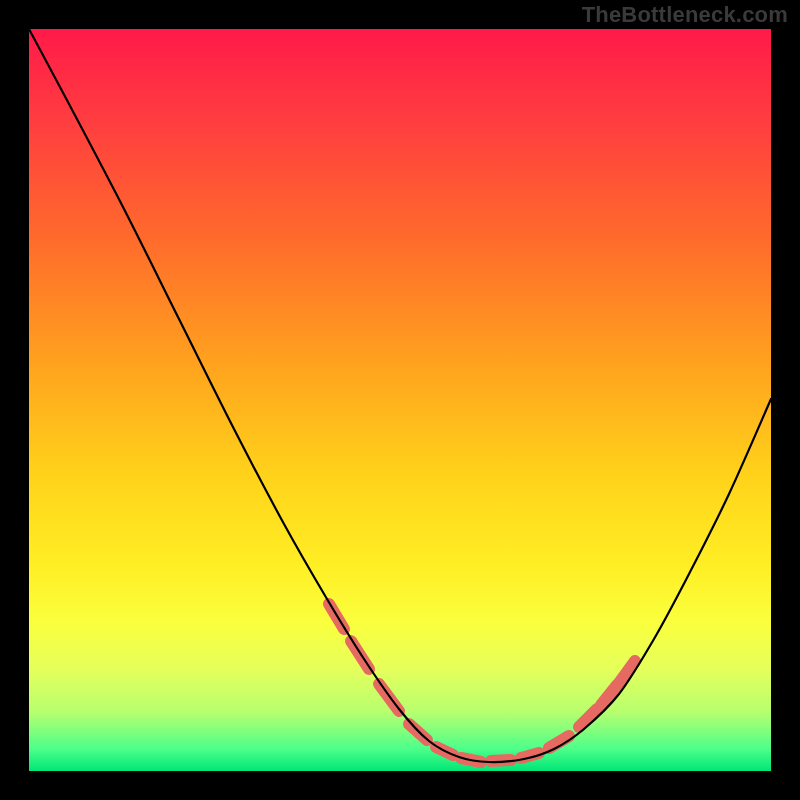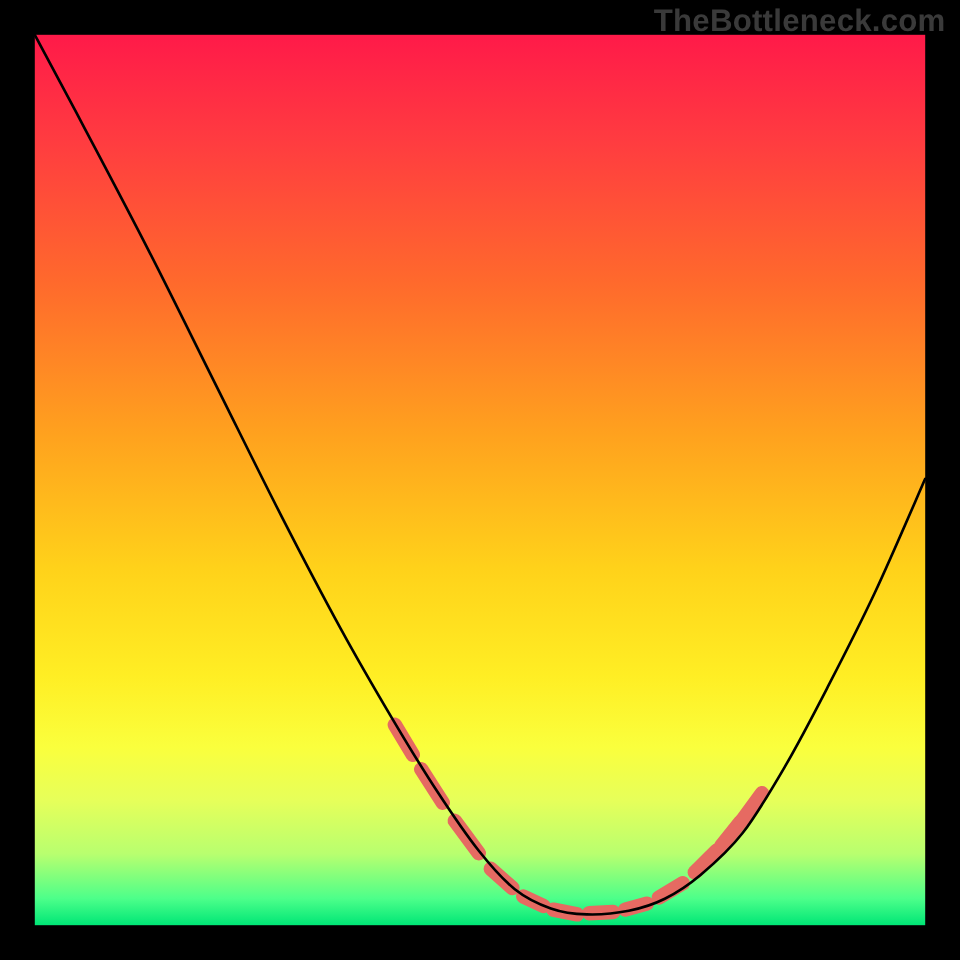--- a/index.html
+++ b/index.html
@@ -39,21 +39,21 @@
       #b8ff6f 92%,
       #4dff8a 97%,
       #00e676 100%
     );
   }
   .watermark {
     position: absolute;
     top: 2px;
     right: 12px;
     color: #3a3a3a;
-    font-size: 26px;
+    font-size: 22px;
     font-weight: 600;
     letter-spacing: 0.2px;
     user-select: none;
   }
   svg.curve {
     position: absolute;
     left: 0;
     top: 0;
     width: 742px;
     height: 742px;

